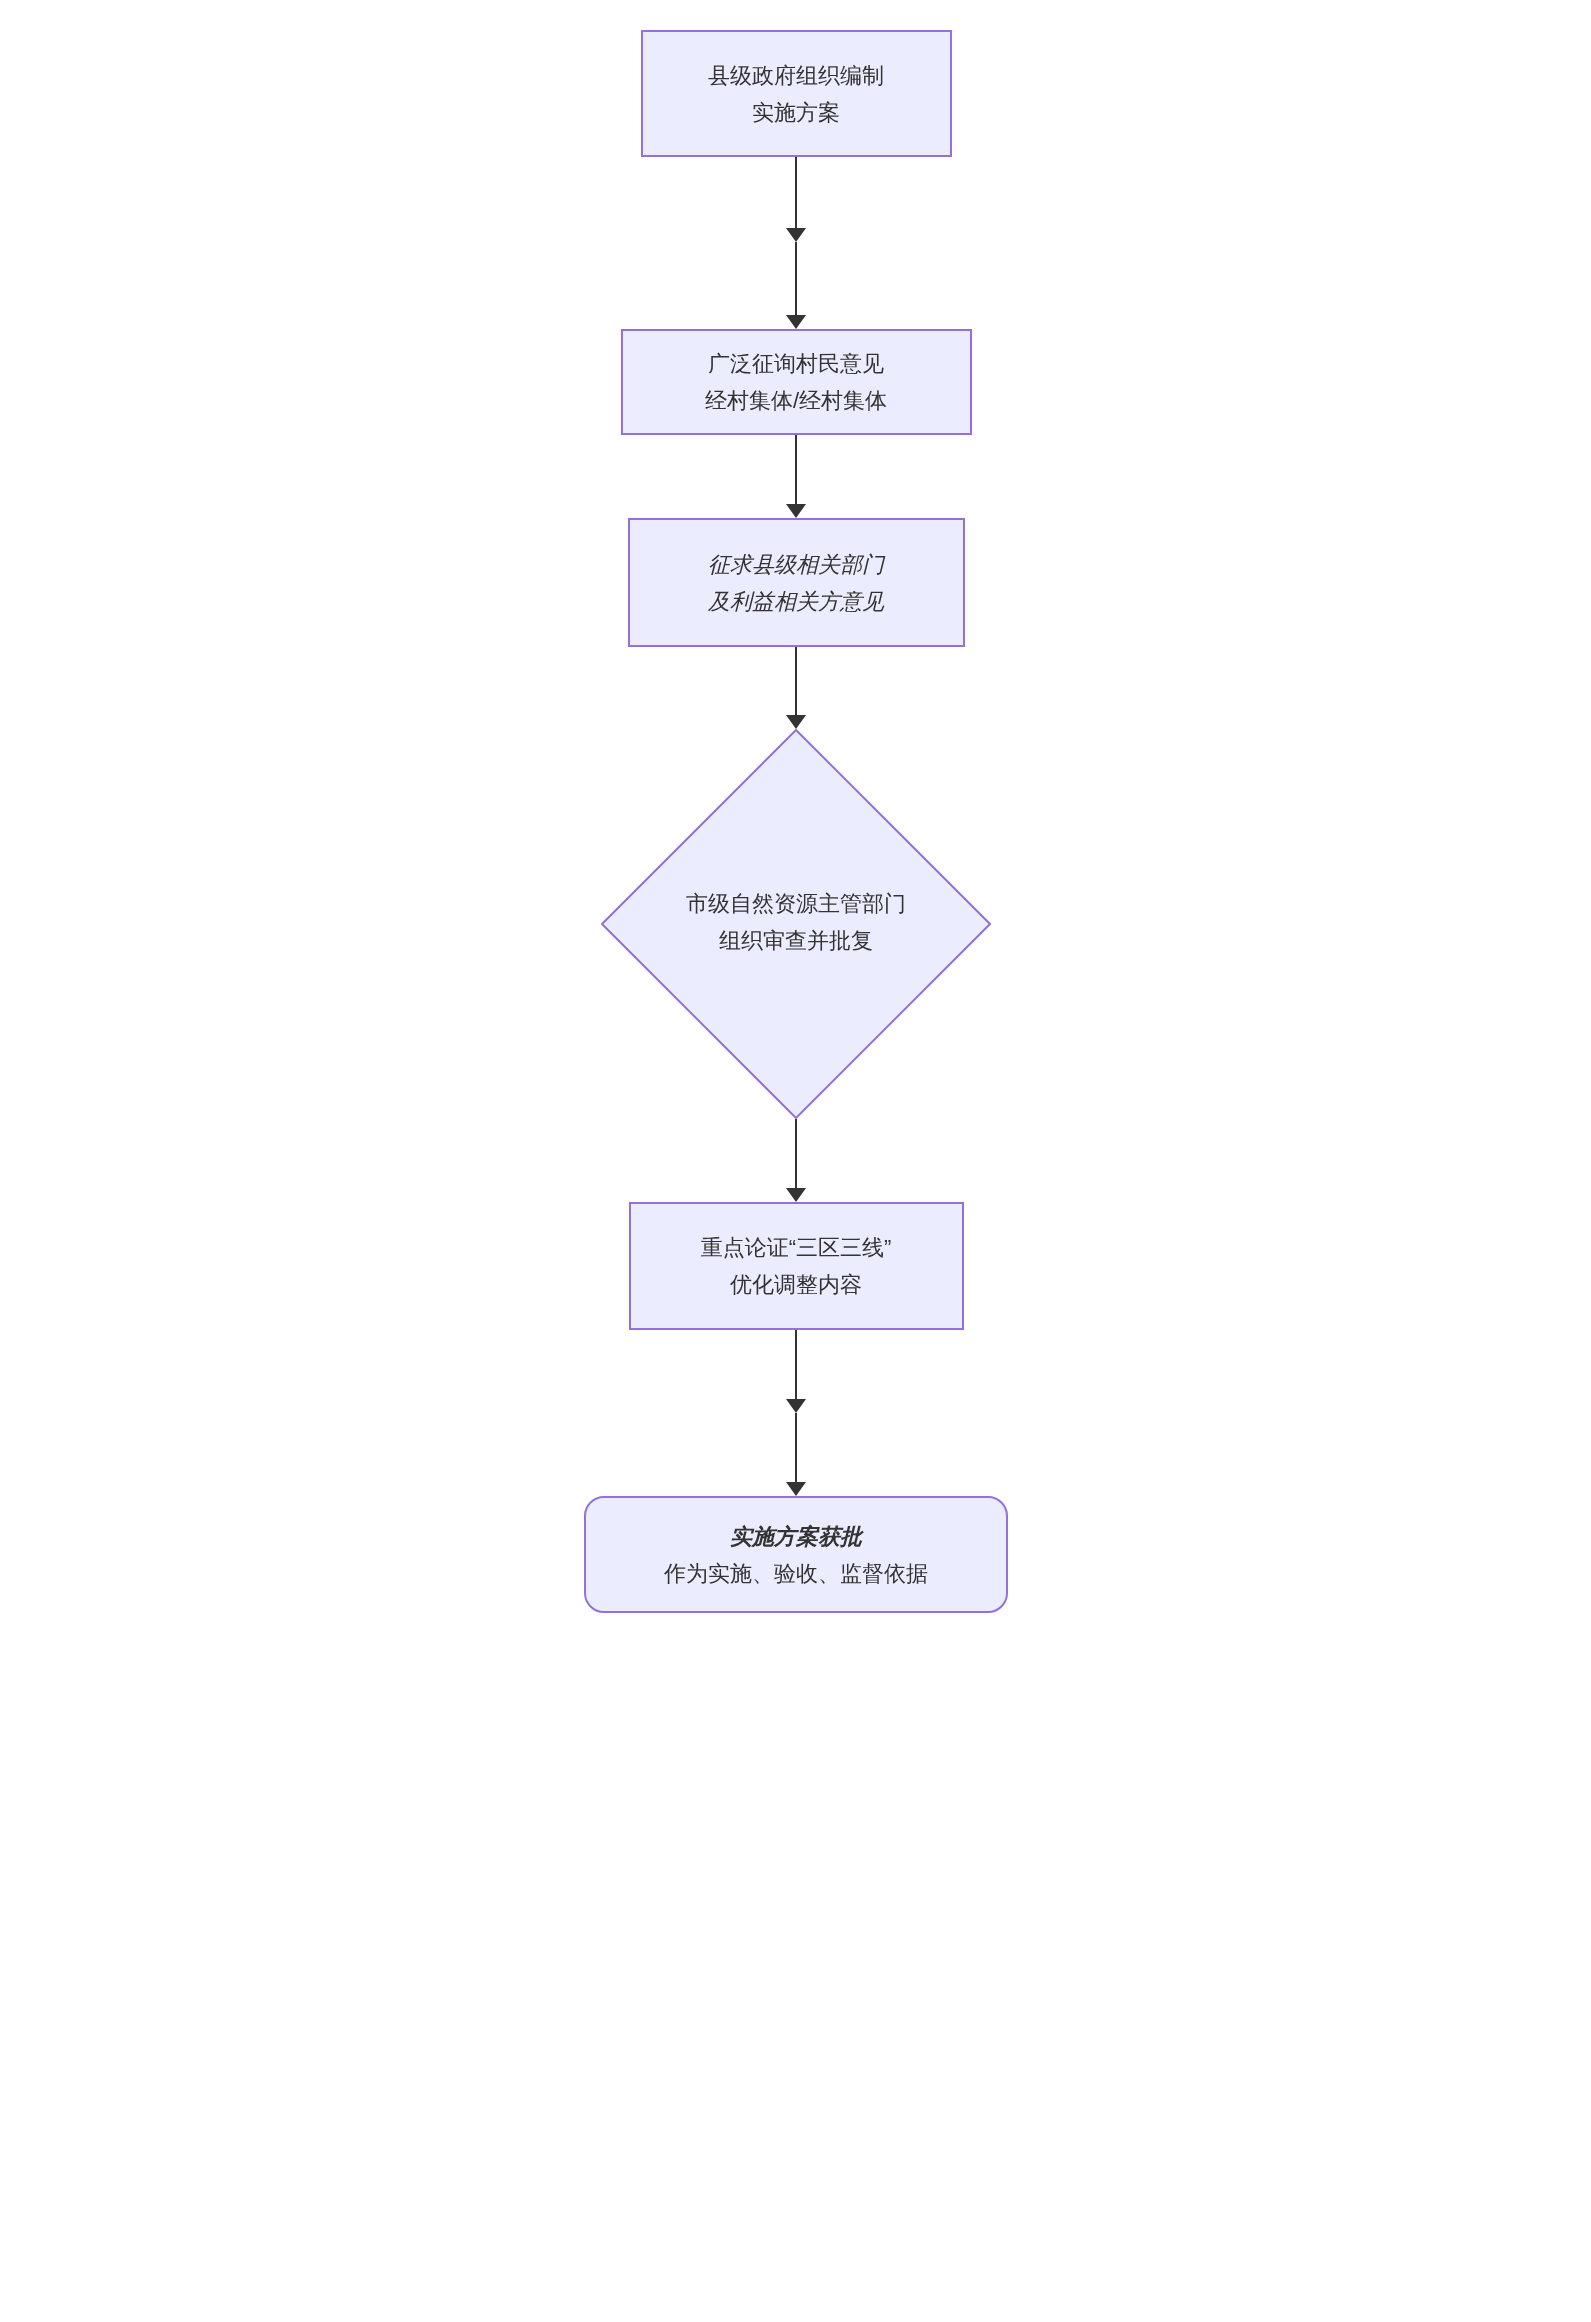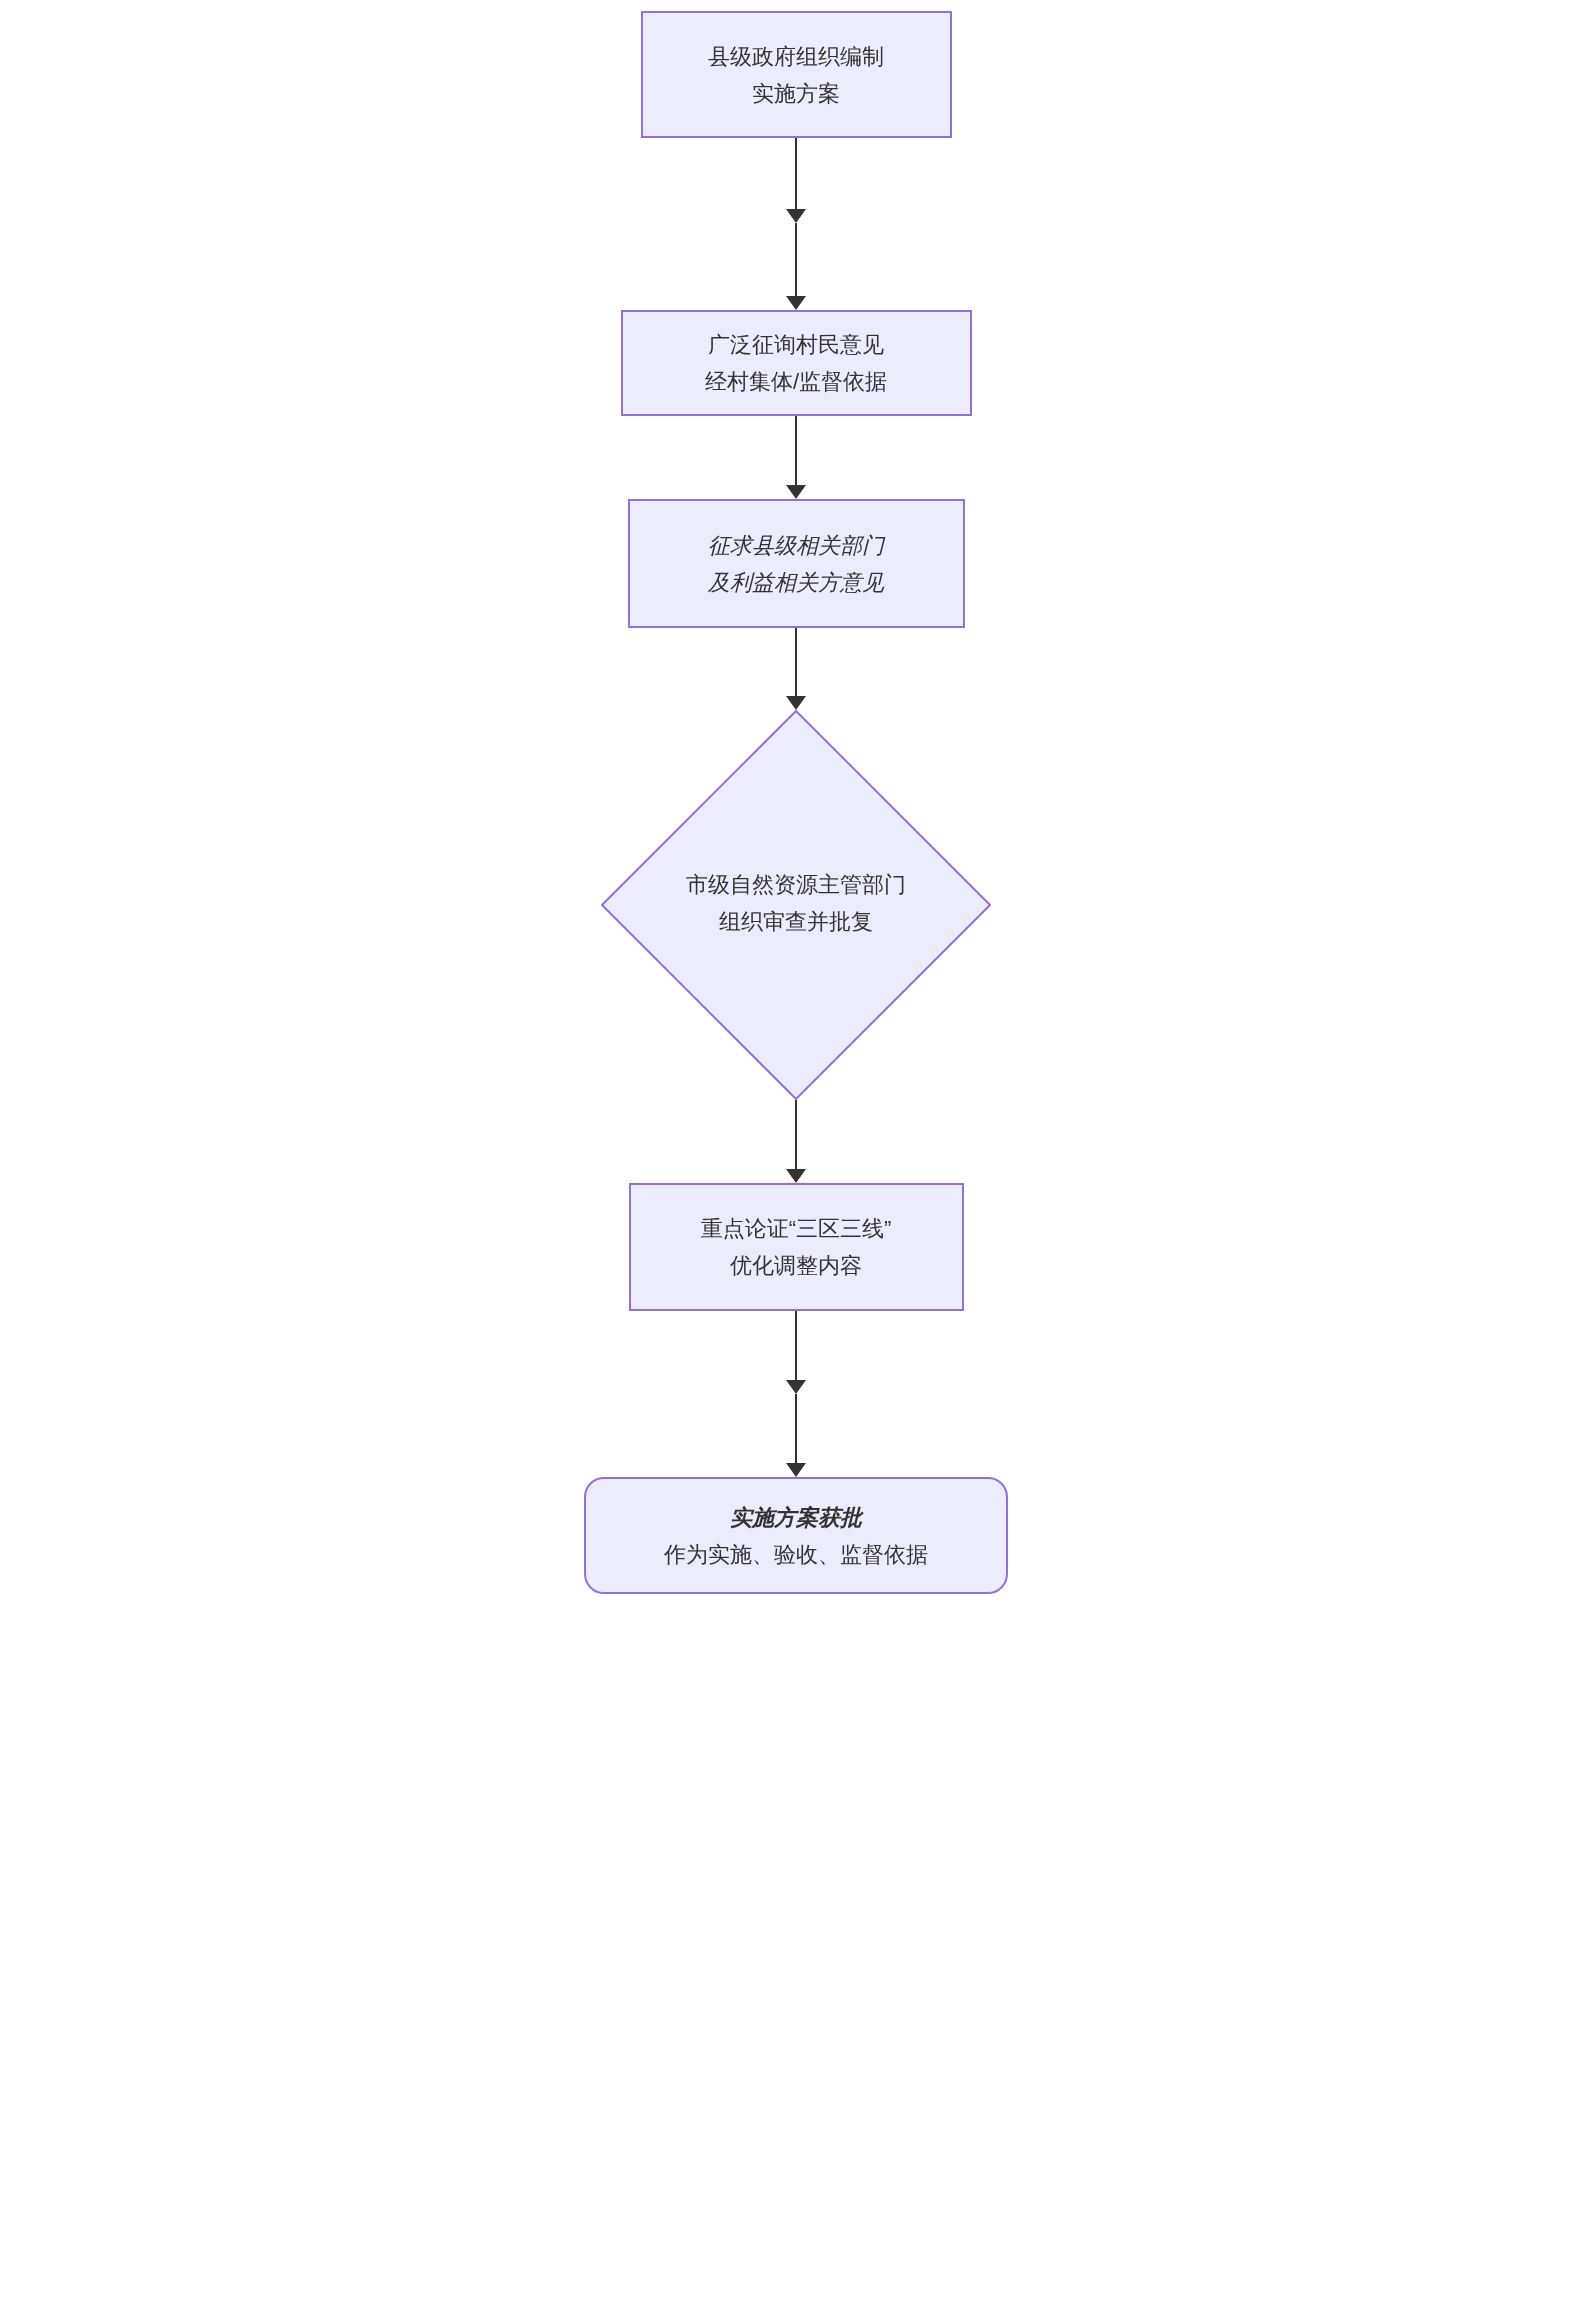--- a/index.html
+++ b/index.html
@@ -11,21 +11,21 @@
     font-family:"Liberation Sans","DejaVu Sans",sans-serif;
     color:#333333;
   }
   .flow{
     position:absolute;
     left:50%;top:0;
     transform:translateX(-50%);
     display:flex;
     flex-direction:column;
     align-items:center;
-    padding-top:11px;
+    padding-top:30px;
   }
   .node{
     box-sizing:border-box;
     display:flex;
     flex-direction:column;
     align-items:center;
     justify-content:center;
     text-align:center;
     font-size:22px;
     line-height:37px;
@@ -101,21 +101,21 @@
   </div>
 
 
   <div class="arrow a2">
     <div class="line"></div>
     <div class="head"></div>
   </div>
 
   <div class="node rect n3">
     <span>广泛征询村民意见</span>
-    <span>经村集体/监督依据</span>
+    <span>经村集体/经村集体</span>
   </div>
 
   <div class="arrow">
     <div class="line"></div>
     <div class="head"></div>
   </div>
 
   <div class="node rect n4">
     <span>征求县级相关部门</span>
     <span>及利益相关方意见</span>

